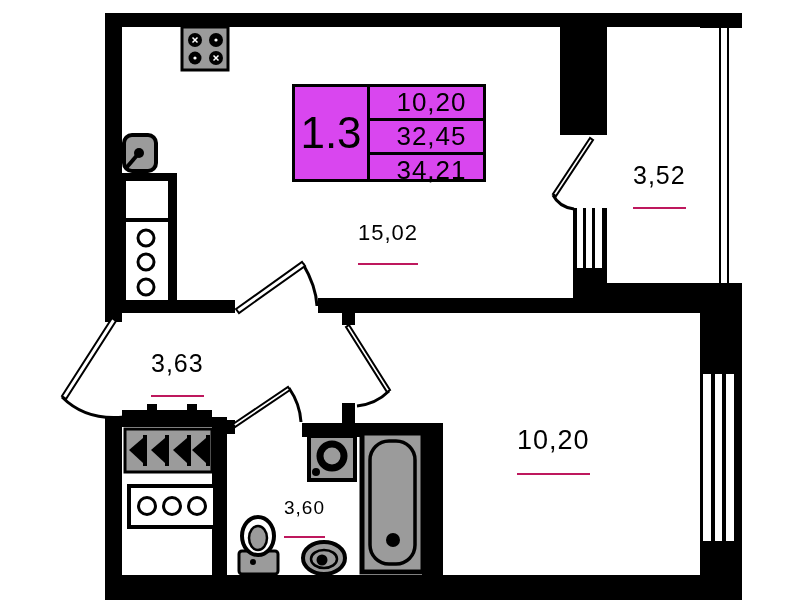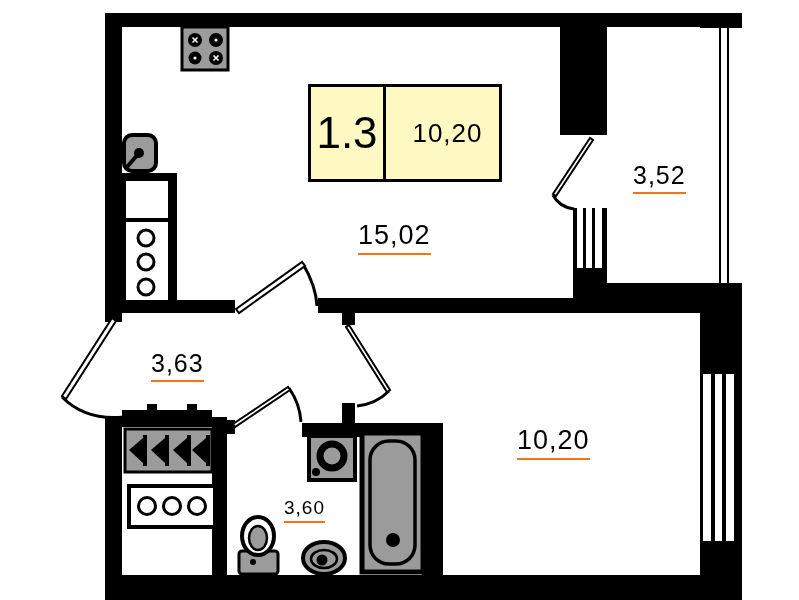--- a/index.html
+++ b/index.html
@@ -13,30 +13,30 @@
   }
   .plan svg{position:absolute;left:0;top:0;}
   .room-label{
     position:absolute;
     font-size:26px;
     letter-spacing:1px;
     white-space:nowrap;
     line-height:1;
   }
   .room-label .ul{
-    border-bottom:2px solid #f97316;
-    padding-bottom:3px;
+    border-bottom:2px solid #be185d;
+    padding-bottom:18px;
   }
   
   .unit-card{
     position:absolute;
-    left:308px;top:84px;
+    left:292px;top:84px;
     width:188px;height:92px;
     border:3px solid #000;
-    background:#fef9c3;
+    background:#d946ef;
     display:flex;
   }
   .unit-type{
     width:72px;
     border-right:3px solid #000;
     display:flex;align-items:center;justify-content:center;
     font-size:44px;
     letter-spacing:0px;
   }
   .unit-values{
@@ -208,21 +208,21 @@
       </g>
 
       <g>
         <rect x="362" y="433" width="61" height="139" fill="#9b9b9b" stroke="#000" stroke-width="5"></rect>
         <rect x="370" y="441" width="45" height="123" rx="19" fill="none" stroke="#000" stroke-width="3.5"></rect>
         <circle cx="393" cy="540" r="7" fill="#000"></circle>
       </g>
     </g>
   </svg>
 
-  <div class="room-label" style="left:358px;top:222px;font-size:27px;">
+  <div class="room-label" style="left:358px;top:222px;font-size:22px;">
     <span class="ul">15,02</span>
   </div>
 
   <div class="room-label" style="left:633px;top:163px;font-size:25px;">
     <span class="ul">3,52</span>
   </div>
 
   <div class="room-label" style="left:151px;top:351px;font-size:25px;text-align:right;">
     <span class="ul">3,63</span>
   </div>
@@ -232,16 +232,18 @@
   </div>
 
   <div class="room-label" style="left:517px;top:427px;font-size:27px;">
     <span class="ul">10,20</span>
   </div>
 
   <div class="unit-card">
     <div class="unit-type">1.3</div>
     <div class="unit-values">
       <div class="unit-row">10,20</div>
+      <div class="unit-row">32,45</div>
+      <div class="unit-row">34,21</div>
     </div>
   </div>
 
 </div>
 
 </body></html>

